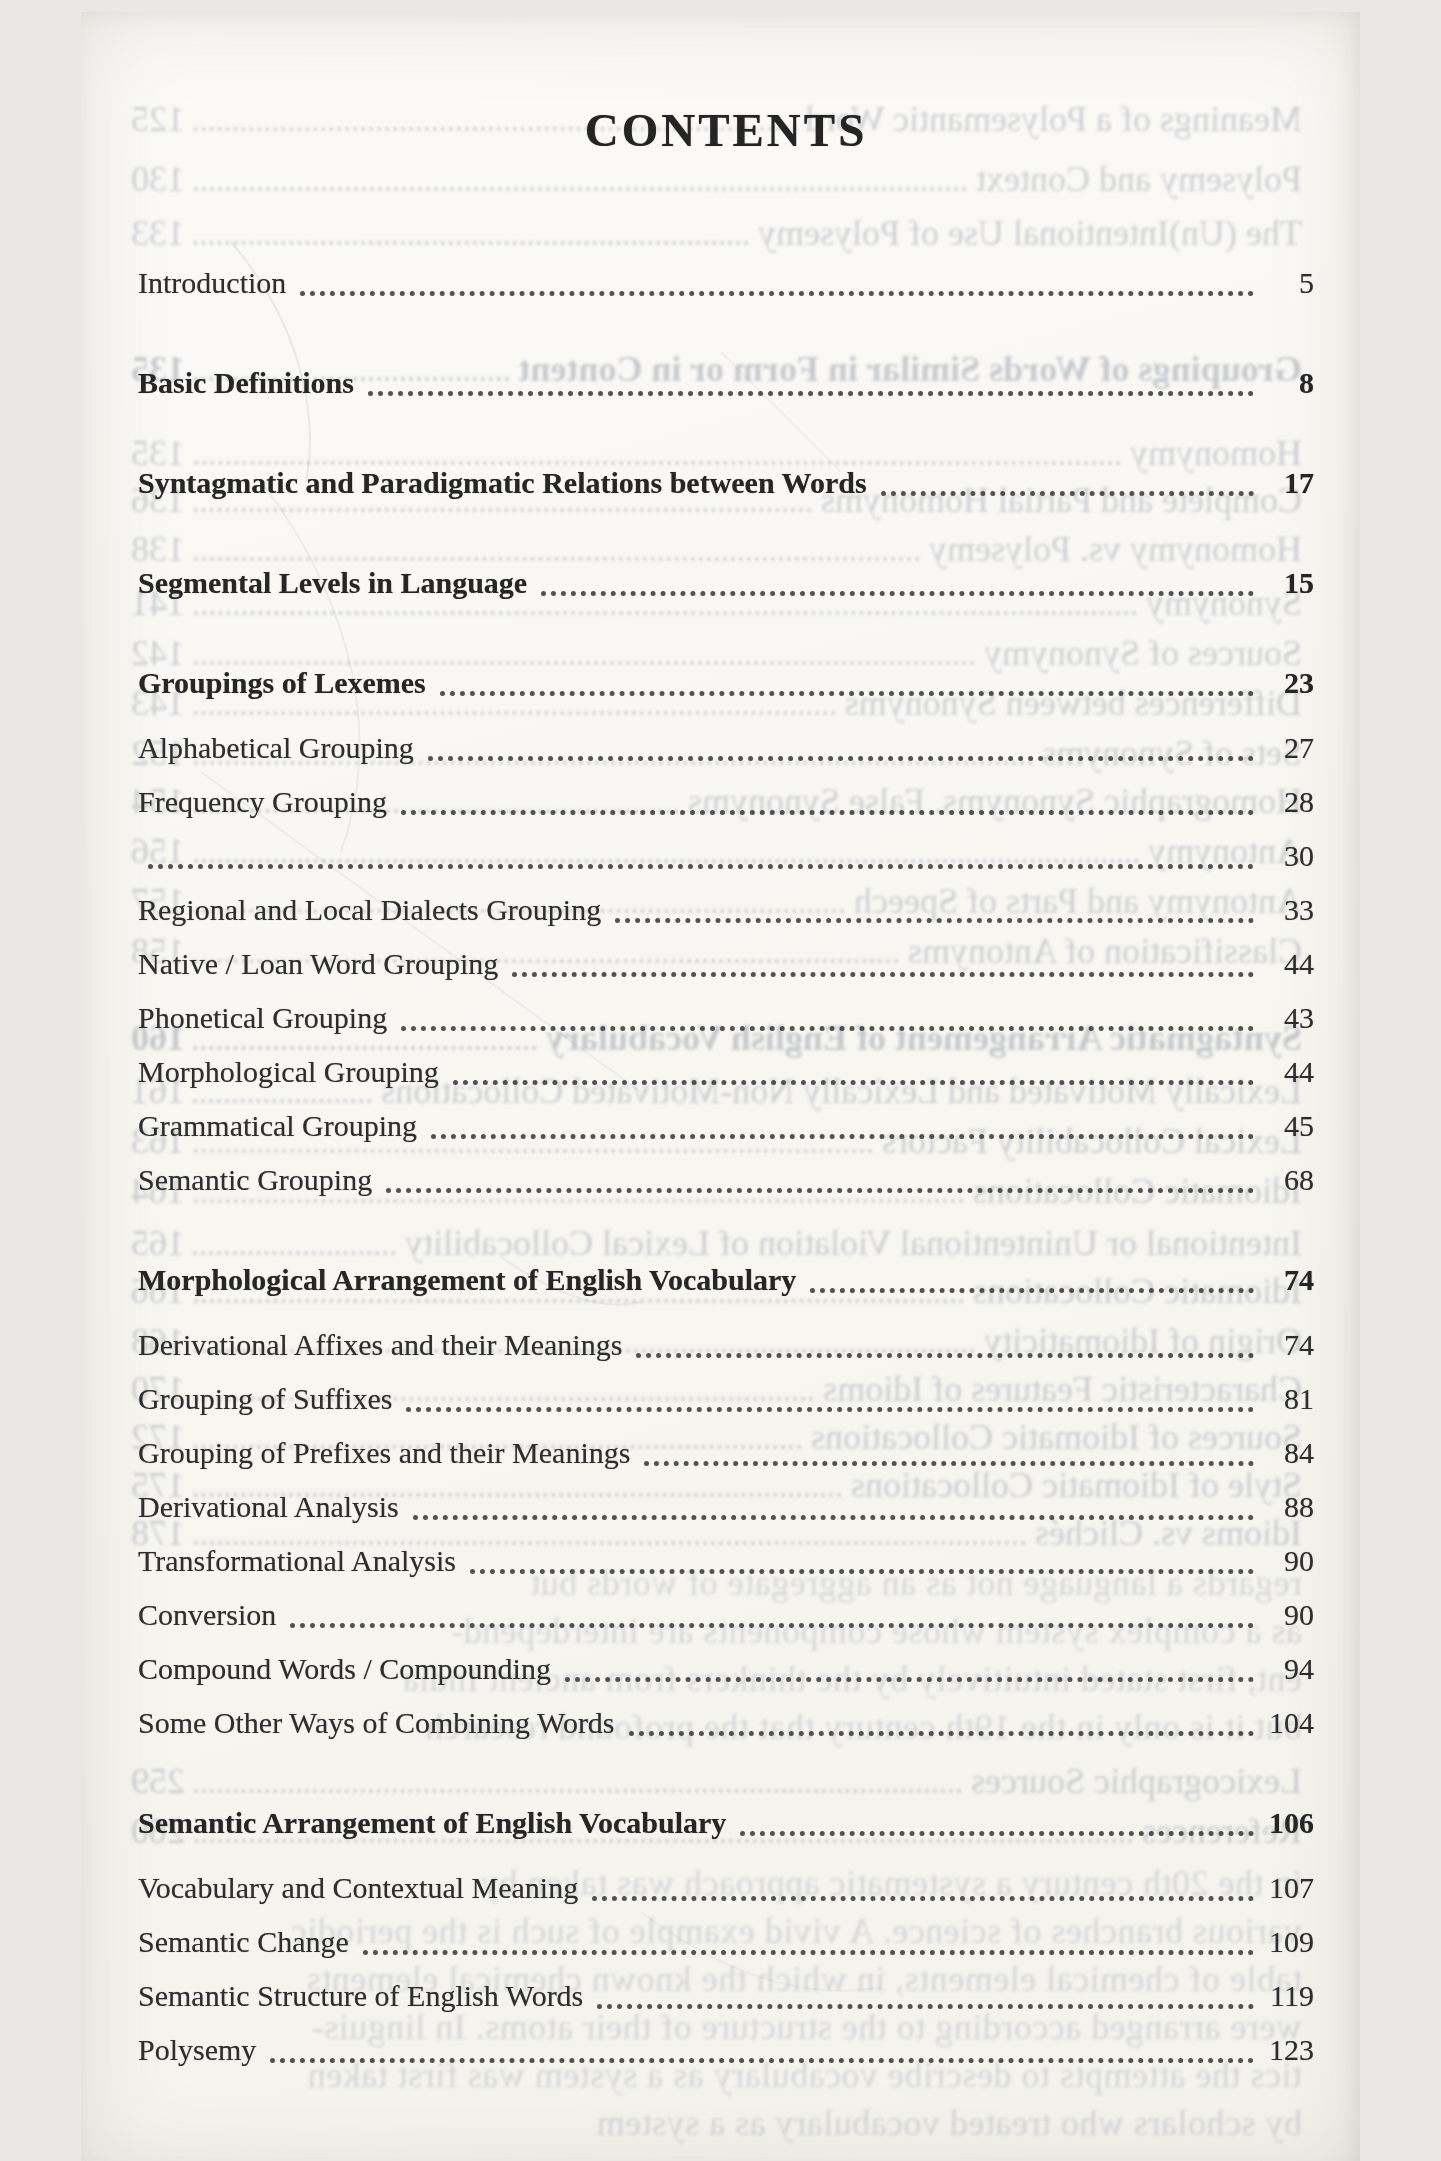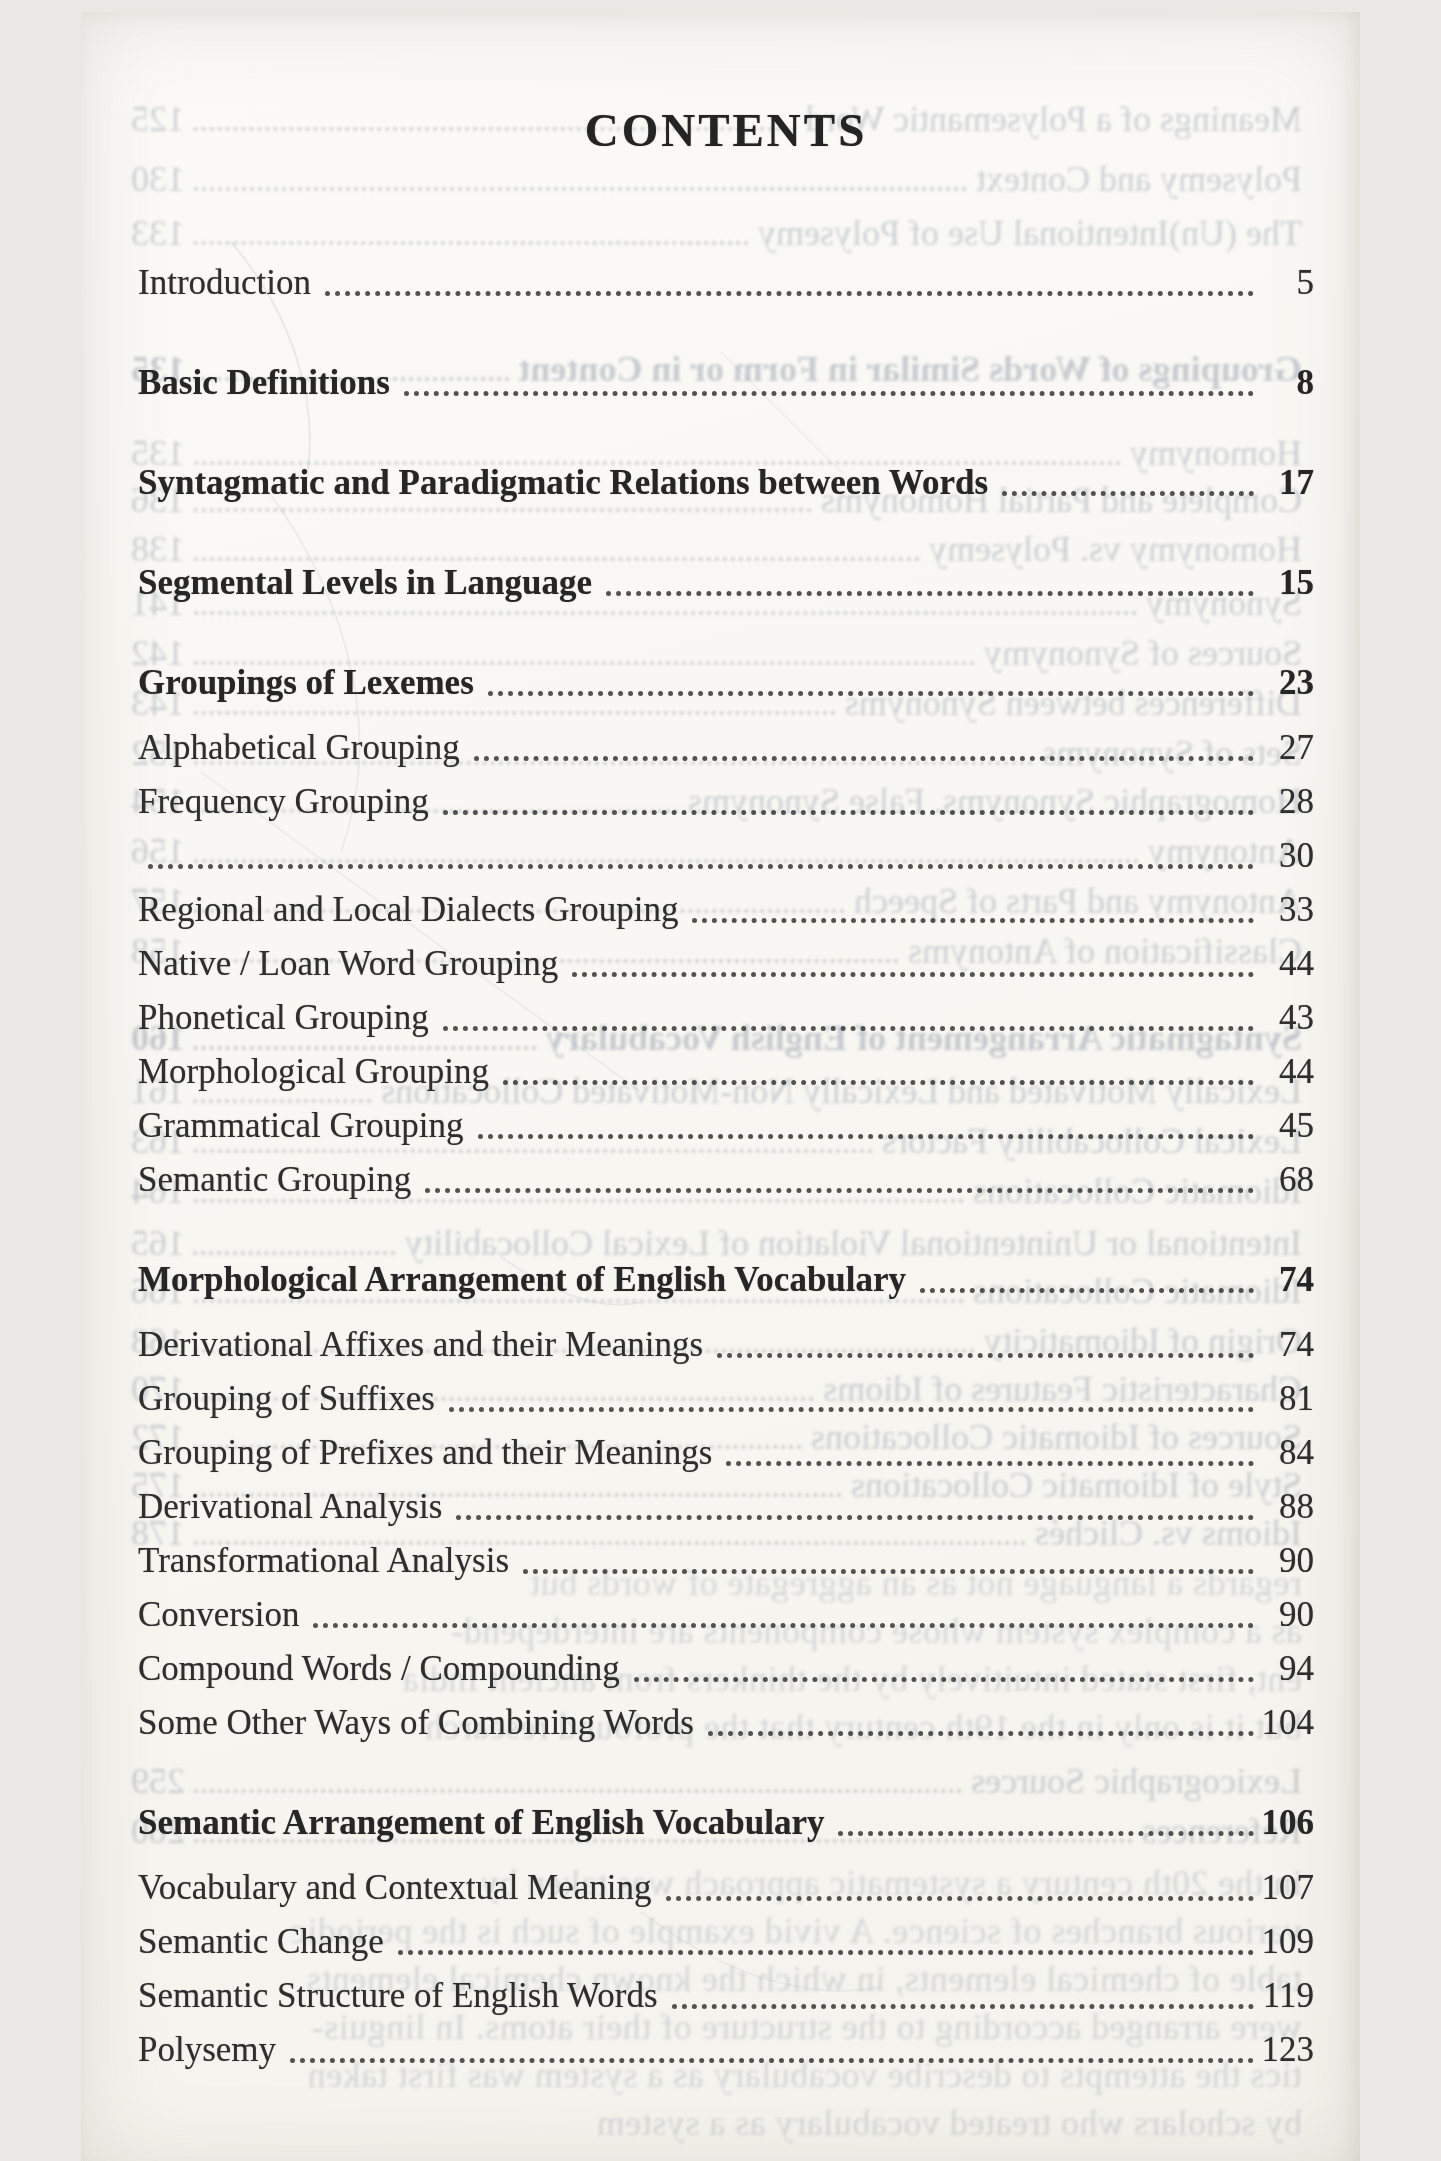--- a/index.html
+++ b/index.html
@@ -39,21 +39,21 @@
   .title{
     margin:92px 0 0;
     text-align:center;
     font-size:47px;line-height:52px;font-weight:bold;letter-spacing:3px;
     color:#242424;
     text-shadow:0 0 1px rgba(30,30,30,.55);
   }
   .toc-list{margin-top:104px;}
   .row{
     display:flex;align-items:center;
-    font-size:35px;line-height:45px;
+    font-size:30px;line-height:45px;
     margin-top:9px;
     color:#2e2e2e;
     text-shadow:0 0 1px rgba(40,40,40,.45);
   }
   .row.header{font-weight:bold;margin-top:55px;margin-bottom:20px;color:#262626;}
   .row .label{flex:0 0 auto;padding-right:4px;}
   .row .dots{
     flex:1 1 auto;align-self:flex-end;
     border-bottom:5px dotted #3c3c3c;
     margin:0 4px 9px 10px;min-width:30px;

